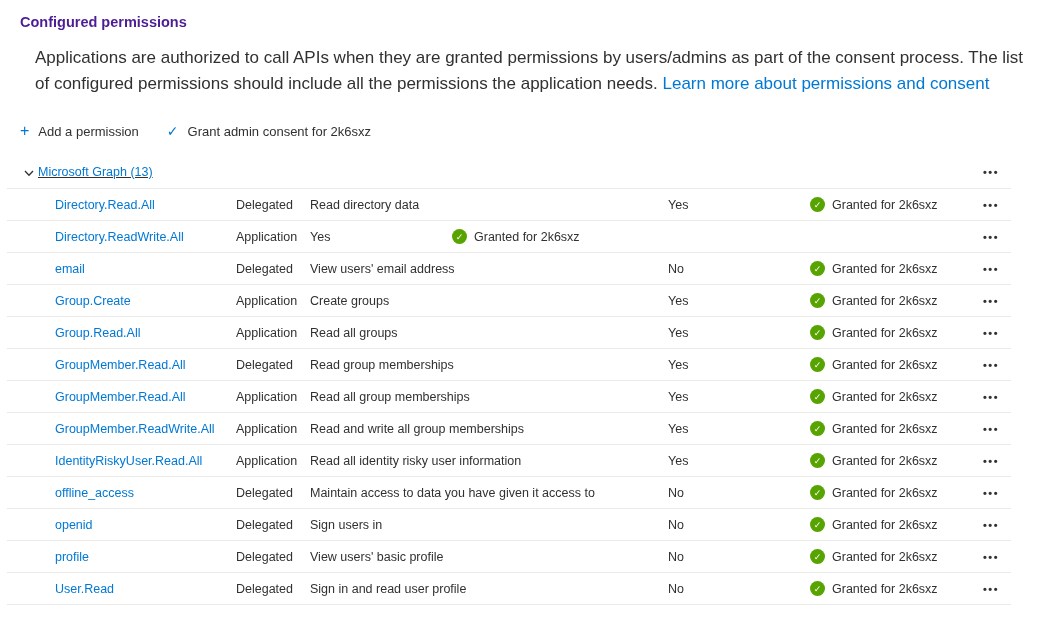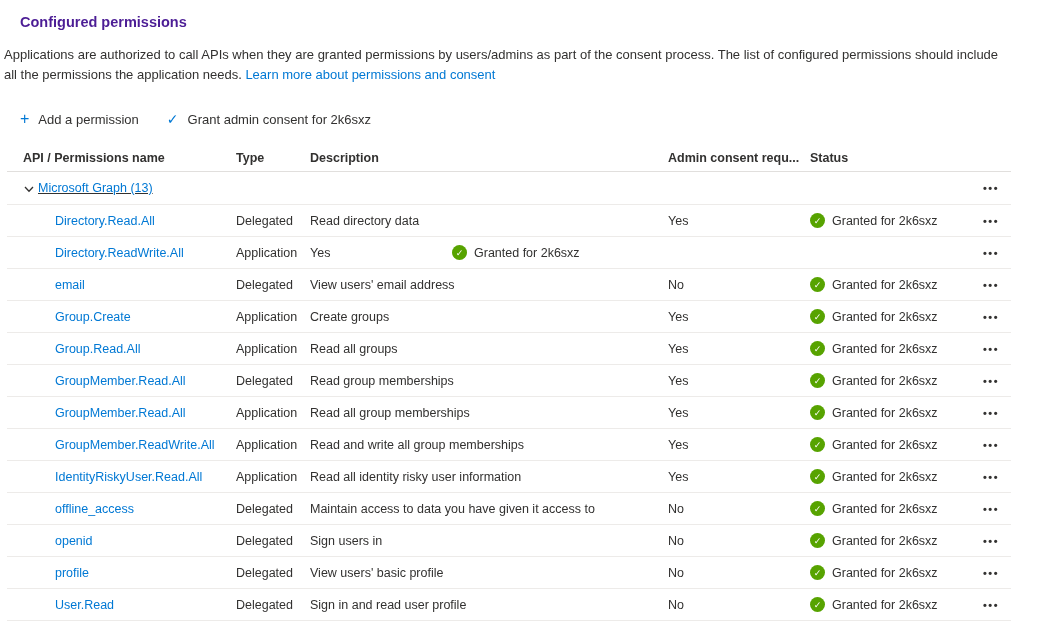--- a/index.html
+++ b/index.html
@@ -11,23 +11,23 @@
     color: #323130;
     overflow: hidden;
   }
   .page-title {
     margin: 14px 0 0 20px;
     font-size: 14.5px;
     font-weight: 700;
     color: #4c1d95;
   }
   .page-desc {
-    margin: 15px 20px 0 4px;
+    margin: 15px 20px 0 35px;
     max-width: 1000px;
-    font-size: 13px;
+    font-size: 17px;
     line-height: 1.5;
     color: #323130;
   }
   a.link {
     color: #0078d4;
     text-decoration: none;
     cursor: pointer;
   }
 
   
@@ -139,28 +139,20 @@
     <span>Add a permission</span>
   </button>
   <button class="cmd-btn">
     <span class="cmd-icon check">✓</span>
     <span>Grant admin consent for 2k6sxz</span>
   </button>
 </div>
 
 <div class="perm-table">
 
-  <div class="t-row t-head">
-    <span class="c-name">API / Permissions name</span>
-    <span class="c-type">Type</span>
-    <span class="c-desc">Description</span>
-    <span class="c-admin">Admin consent requ...</span>
-    <span class="c-status">Status</span>
-    <span class="c-dots"></span>
-  </div>
 
   <div class="t-row group-row">
     <span class="group-name">
       <span class="chev">
         <svg width="12" height="12" viewBox="0 0 12 12">
             <polyline points="2,4 6,8.2 10,4" fill="none" stroke="#323130" stroke-width="1.3"></polyline>
           </svg>
       </span>
       <a class="link">Microsoft Graph (13)</a>
     </span>

